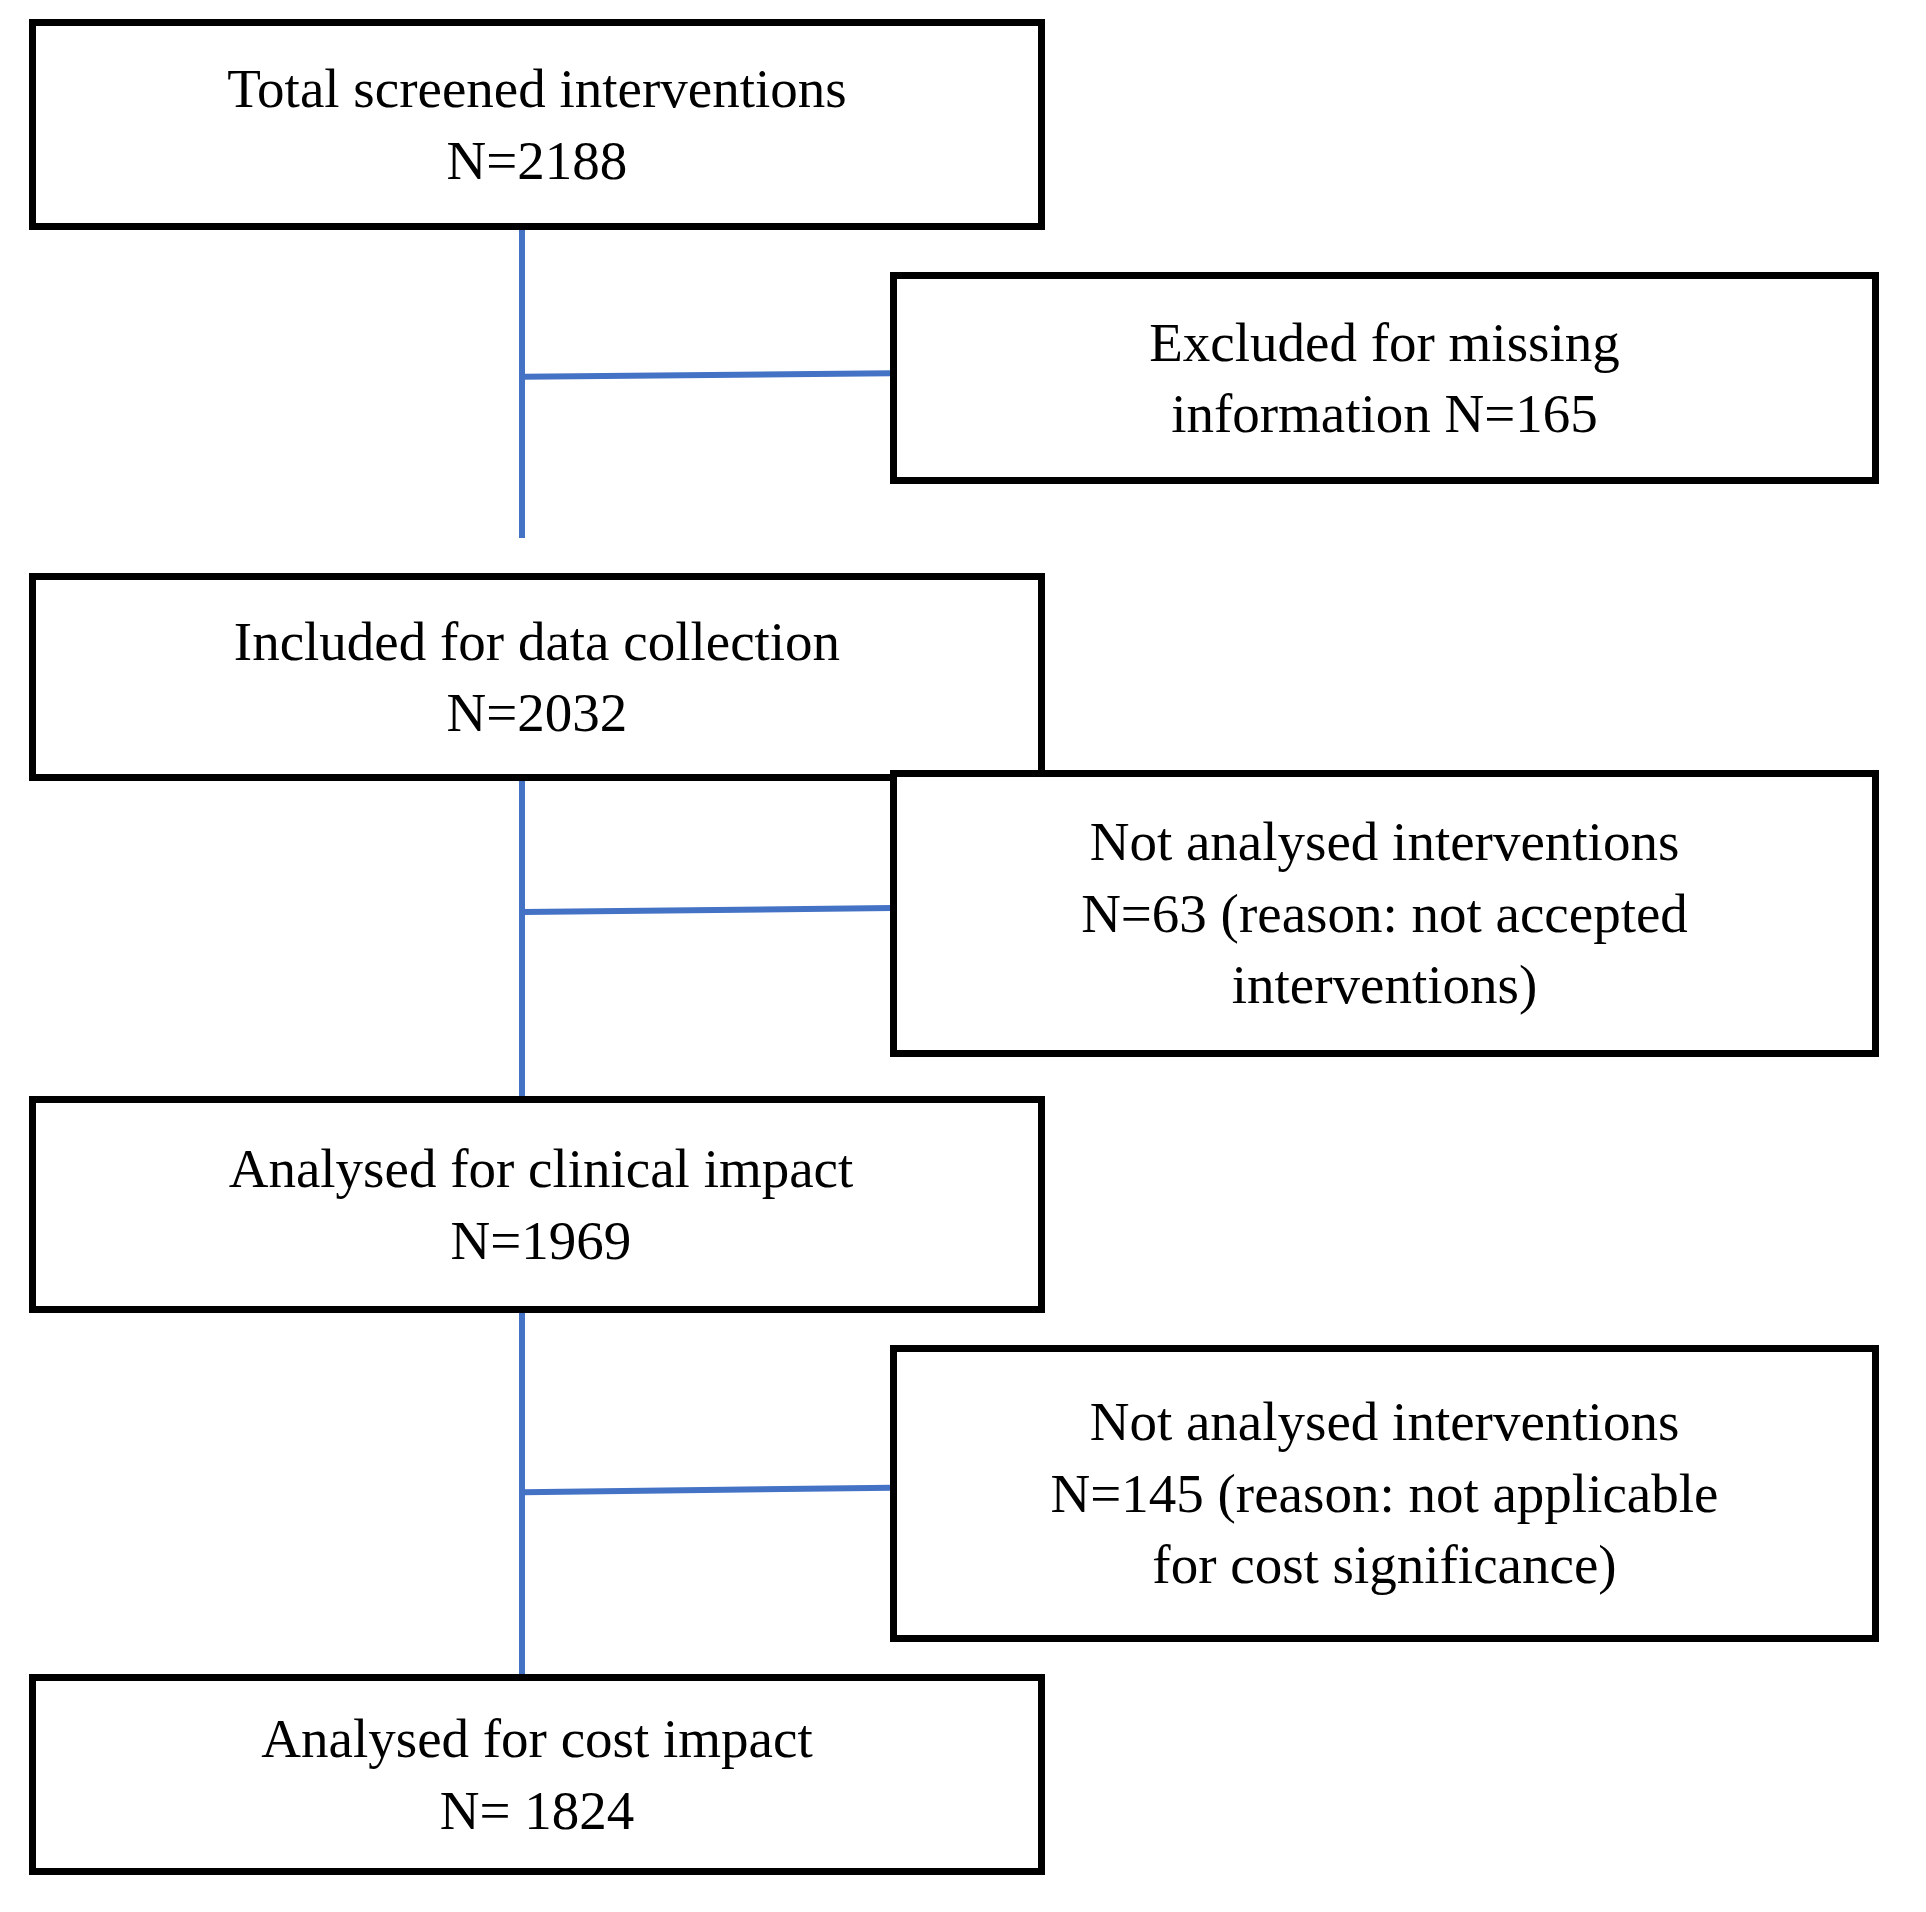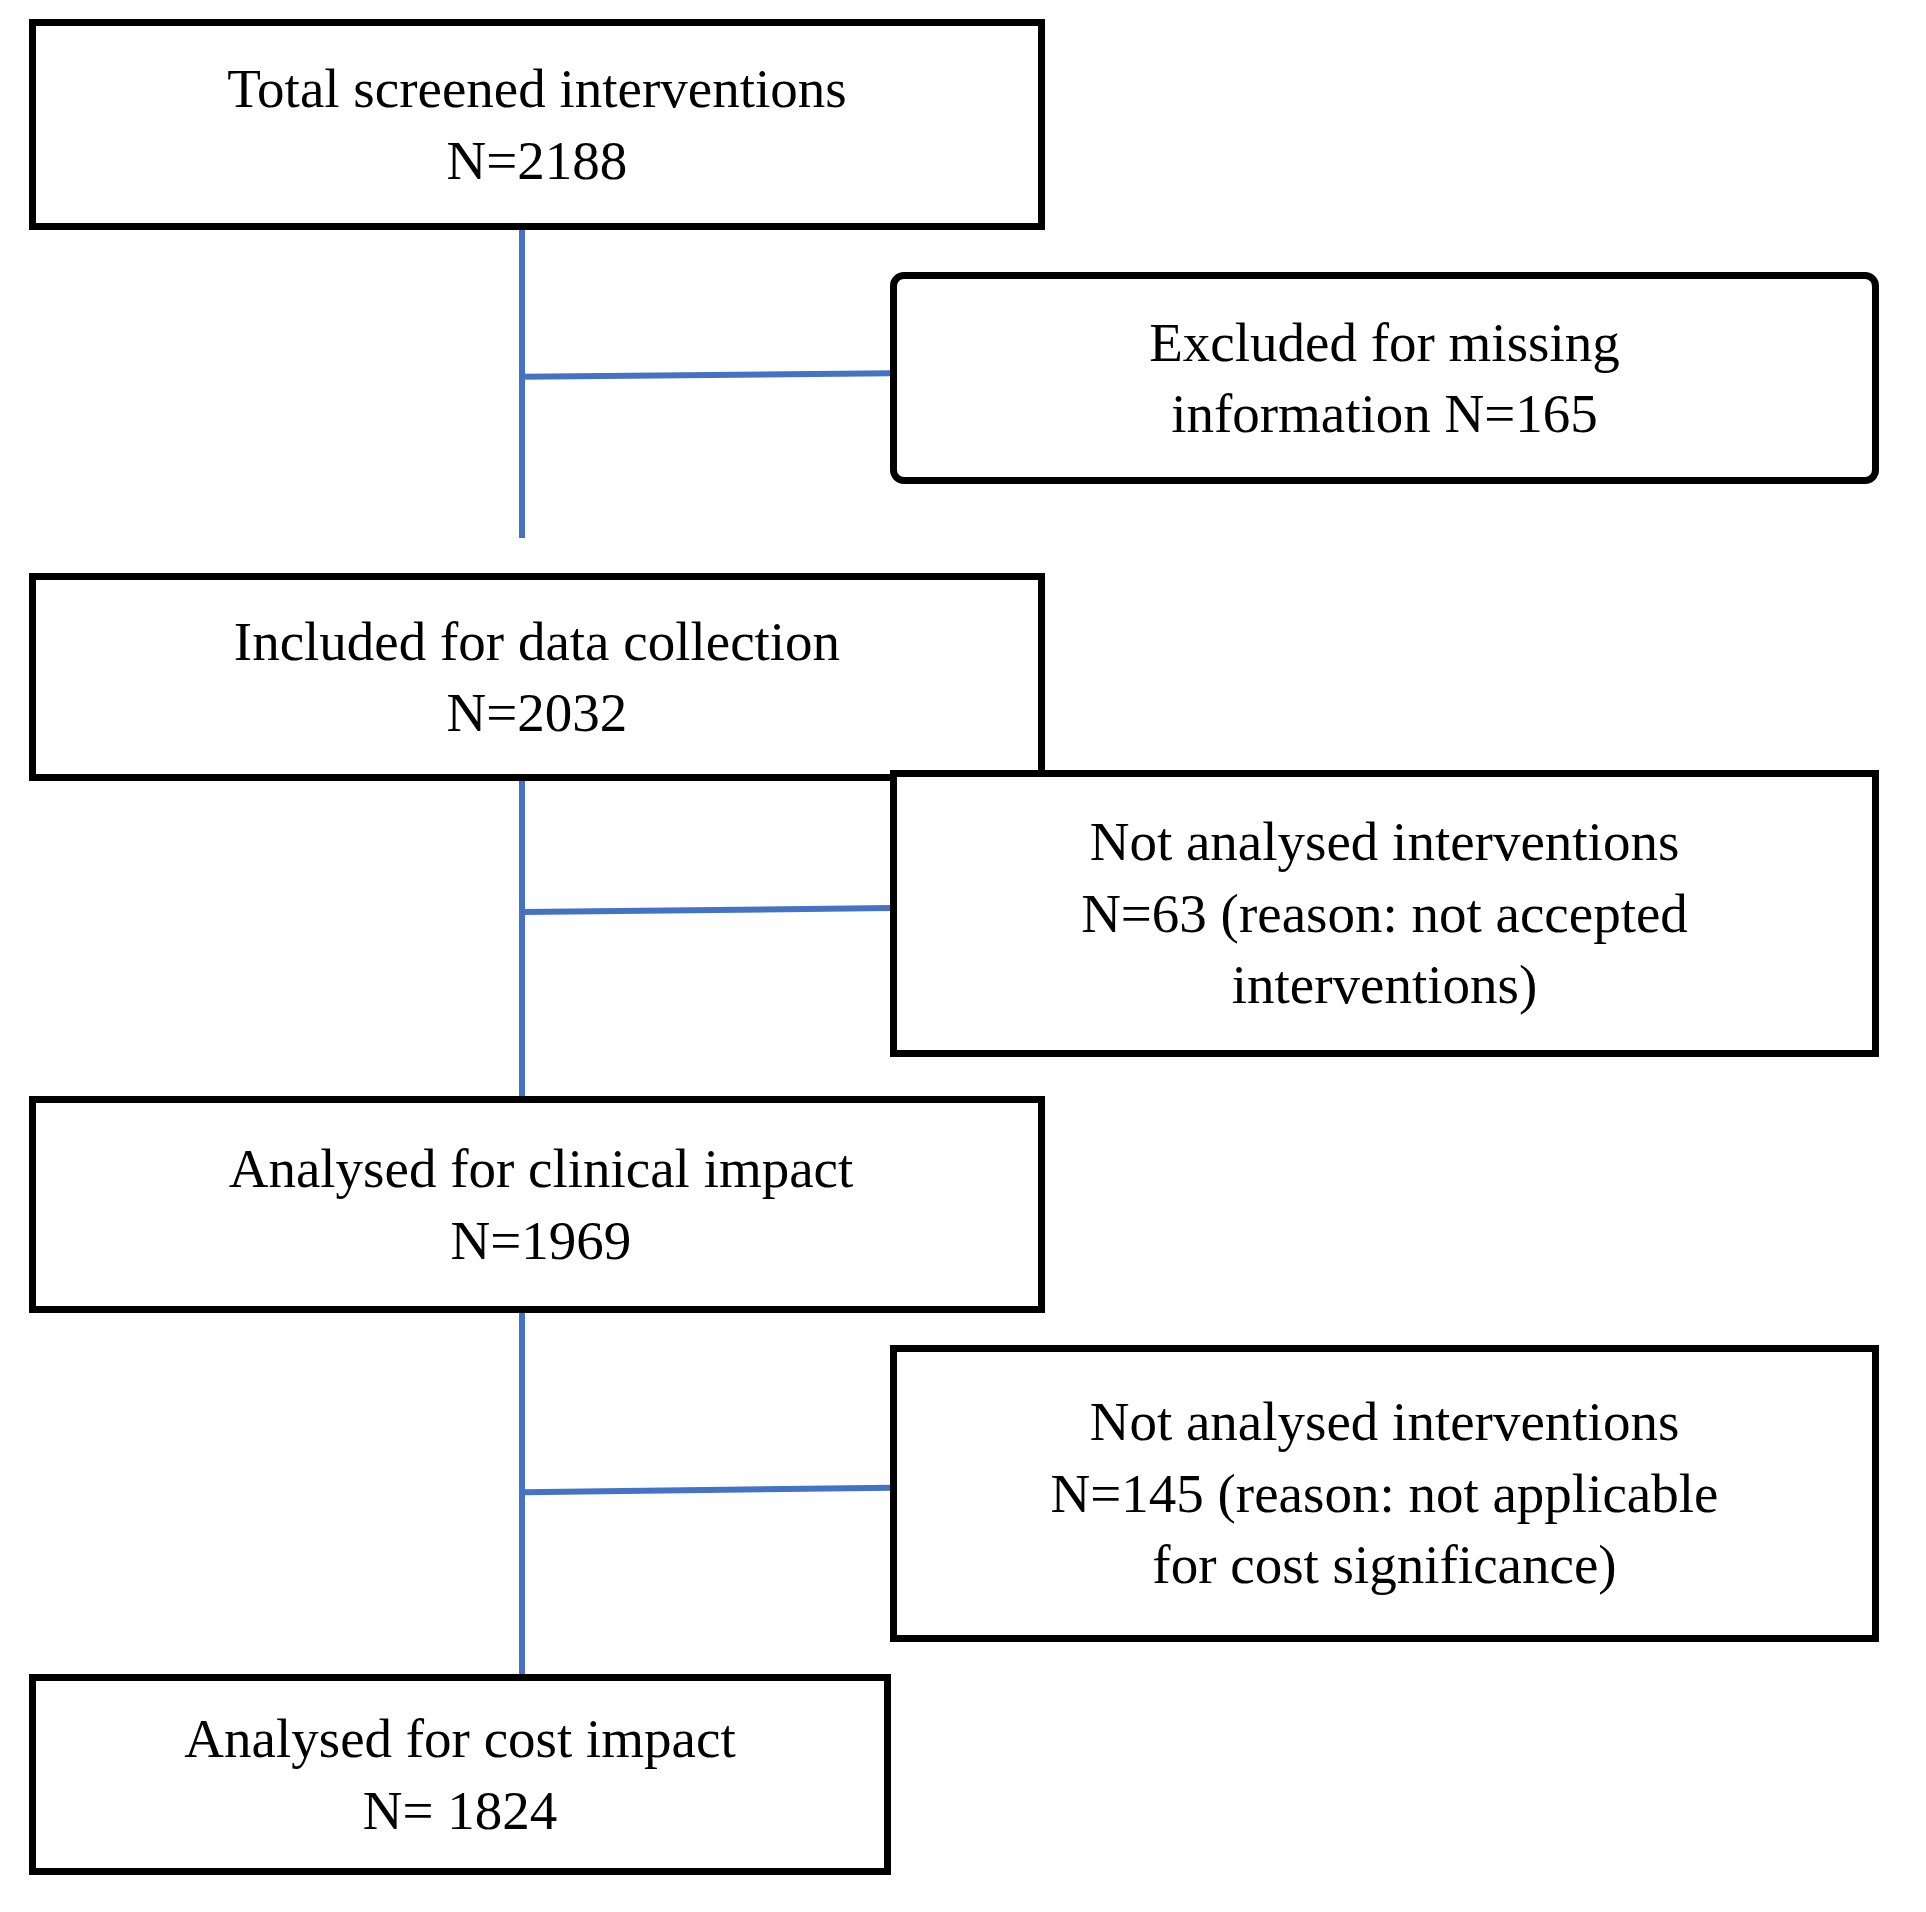--- a/index.html
+++ b/index.html
@@ -26,23 +26,23 @@
     justify-content: center;
     text-align: center;
     white-space: pre-line;
     font-size: 55px;
     line-height: 1.3;
   }
   
   .b1 { left: 29px;   top: 19px;   width: 1016px; height: 211px; }
   .b3 { left: 29px;   top: 537px;  width: 1016px; height: 208px; margin-top: 36px; }
   .b5 { left: 29px;   top: 1096px; width: 1016px; height: 217px; padding-left: 8px; }
-  .b7 { left: 29px;   top: 1674px; width: 862px; height: 201px; }
+  .b7 { left: 29px;   top: 1674px; width: 1016px; height: 201px; }
   
-  .b2 { left: 890px; top: 272px;  width: 989px; height: 212px; border-radius: 14px; }
+  .b2 { left: 890px; top: 272px;  width: 989px; height: 212px; }
   .b4 { left: 890px; top: 770px; width: 989px; height: 287px; }
   .b6 { left: 890px; top: 1345px; width: 989px; height: 297px; }
 
   .conn {
     position: absolute;
     background: var(--connector, #4472C4);
   }
   .cv1 { left: 519px; top: 230px;  width: 5.7px; height: 308px; }
   .cv2 { left: 519px; top: 743px; width: 5.7px; height: 354px; }
   .cv3 { left: 519px; top: 1312px; width: 5.7px; height: 364px; }

